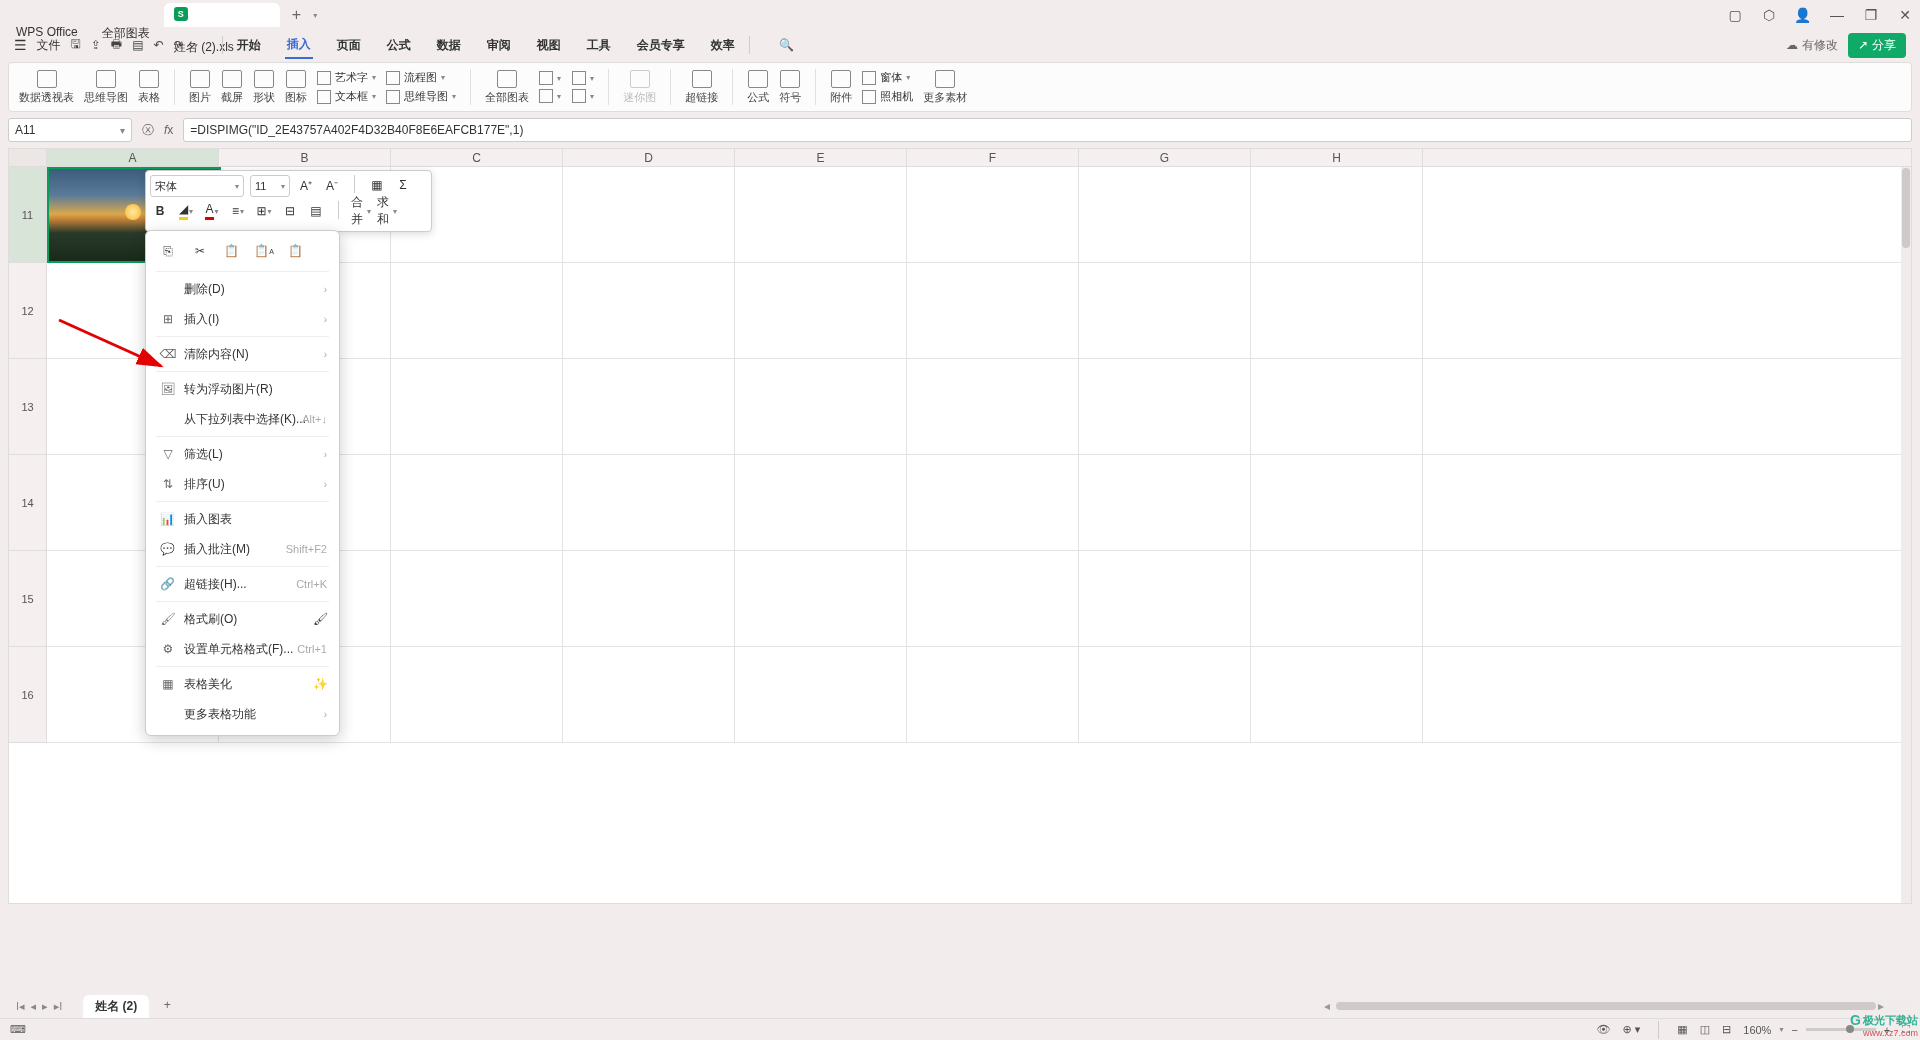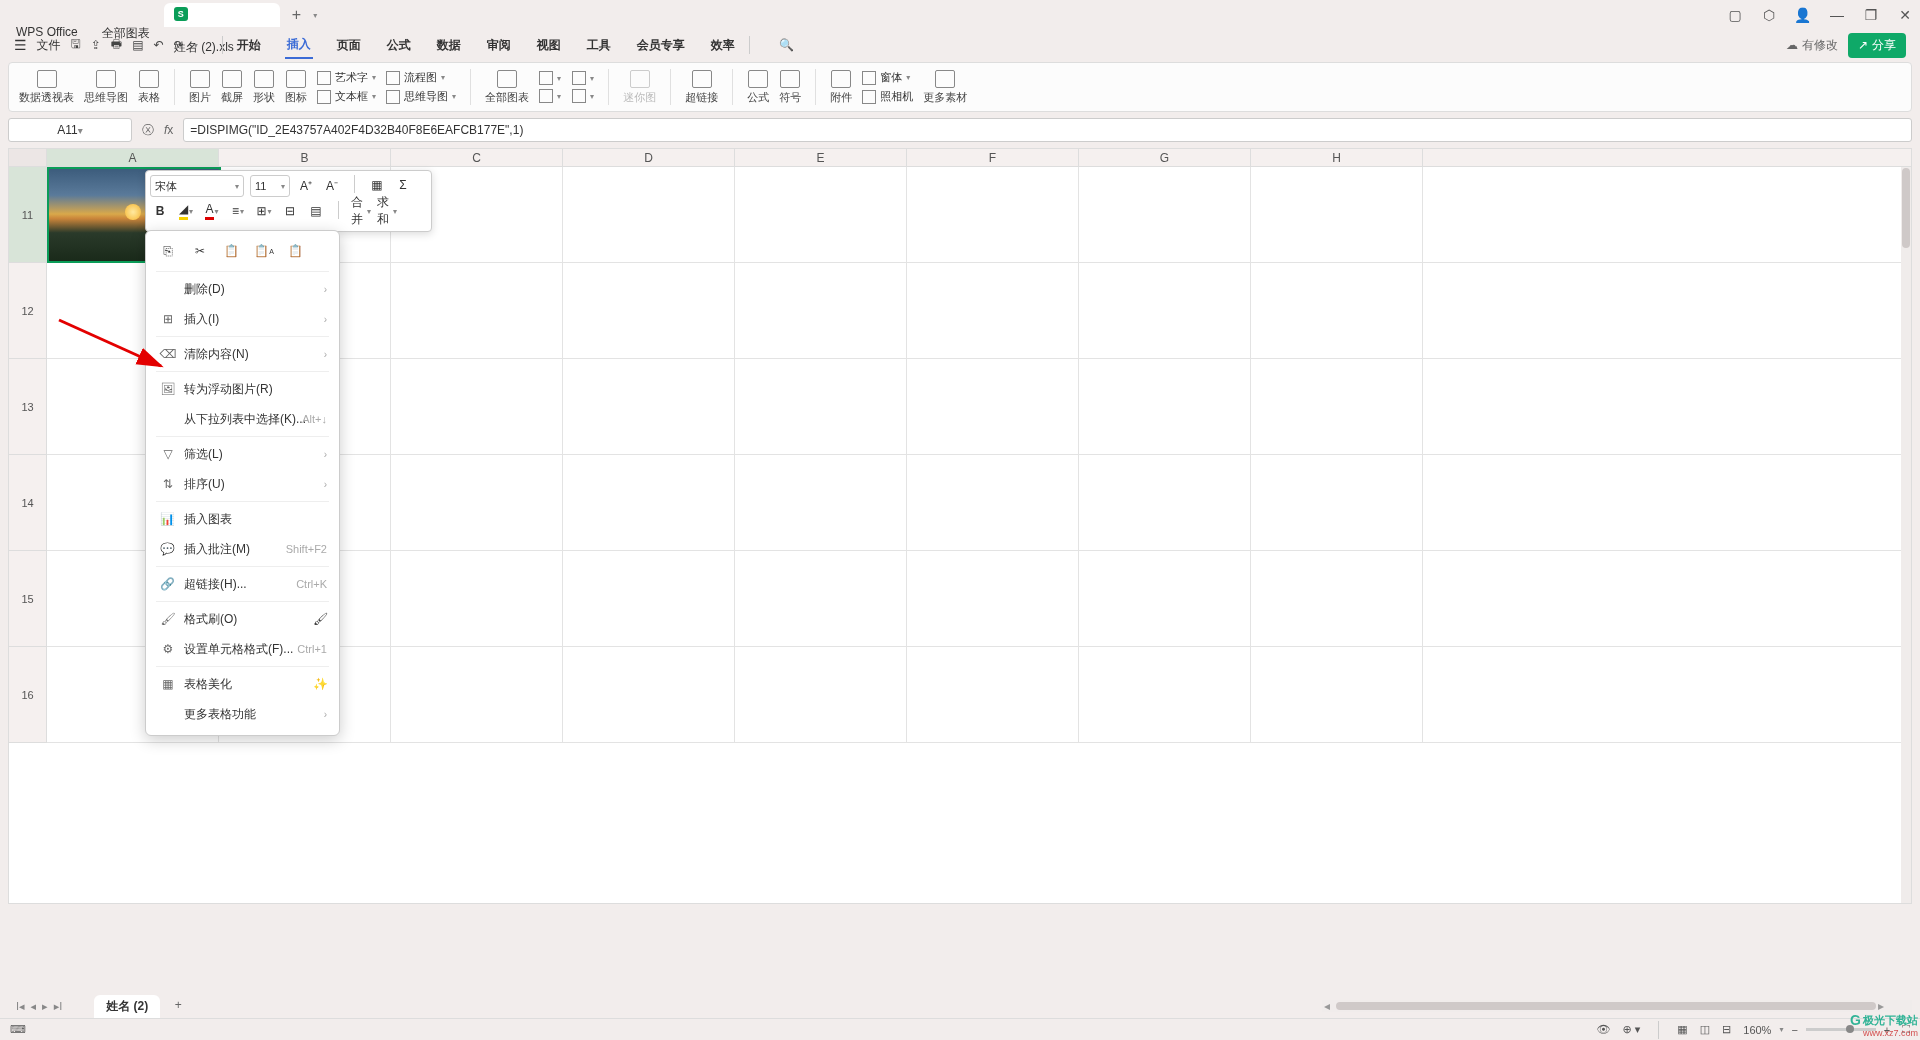--- a/index.html
+++ b/index.html
@@ -39,21 +39,21 @@
   .rbtn { display: flex; flex-direction: column; align-items: center; gap: 2px; font-size: 11px; color: #444; }
   .rbtn.disabled { color: #bbb; }
   .rbtn .ric { width: 20px; height: 18px; border: 1px solid #888; border-radius: 2px; }
   .rbtn.disabled .ric { border-color: #ccc; }
   .rsub { display: flex; flex-direction: column; gap: 4px; }
   .rsub .line { display: flex; align-items: center; gap: 4px; font-size: 11px; }
   .rsub .ric2 { width: 14px; height: 14px; border: 1px solid #888; }
   
   
   .fbar { height: 28px; display: flex; align-items: center; margin: 4px 8px 0 8px; gap: 0; }
-  .namebox { width: 124px; height: 24px; background: #fff; border: 1px solid #ccc; border-radius: 3px; display: flex; align-items: center; padding: 0 6px; justify-content: center; }
+  .namebox { width: 124px; height: 24px; background: #fff; border: 1px solid #ccc; border-radius: 3px; display: flex; align-items: center; padding: 0 6px; justify-content: space-between; }
   .namebox .dd { color: #888; font-size: 10px; }
   .fbar-icons { display: flex; gap: 10px; align-items: center; margin: 0 10px; color: #666; }
   .formula-input { flex: 1; height: 24px; background: #fff; border: 1px solid #ccc; border-radius: 3px; padding: 0 6px; font-family: monospace; font-size: 12px; display: flex; align-items: center; }
   
   
   .sheet { position: relative; margin: 4px 8px 0 8px; background: #fff; border: 1px solid #ddd; height: 756px; overflow: hidden; }
   .colhdrs { display: flex; height: 18px; background: #f5f0ef; border-bottom: 1px solid #ddd; }
   .corner { width: 38px; border-right: 1px solid #ddd; background: #ece6e5; }
   .ch { width: 172px; text-align: center; border-right: 1px solid #ddd; font-size: 12px; color: #555; line-height: 18px; }
   .ch.sel { background: #d8e4d8; }
@@ -90,21 +90,21 @@
   .ctx .item .arr { position: absolute; right: 12px; color: #aaa; font-size: 10px; }
   .ctx .item .sc { position: absolute; right: 12px; color: #aaa; font-size: 11px; }
   .ctx .item .ric-r { position: absolute; right: 12px; width: 14px; height: 14px; }
   
   
   .red-arrow { position: absolute; left: 55px; top: 314px; pointer-events: none; }
   
   
   .sheettabs { position: absolute; bottom: 22px; left: 8px; right: 8px; height: 24px; display: flex; align-items: center; background: #f2edec; }
   .navbtns { display: flex; gap: 6px; padding: 0 8px; color: #888; font-size: 11px; }
-  .stab { background: #fff; border-radius: 6px 6px 0 0; padding: 3px 12px; font-weight: bold; margin-left: 24px; }
+  .stab { background: #fff; border-radius: 6px 6px 0 0; padding: 3px 12px; font-weight: bold; margin-left: 13px; }
   .addsheet { width: 20px; height: 20px; border-radius: 50%; text-align: center; line-height: 18px; margin-left: 8px; color: #666; }
   .hscroll { margin-left: auto; width: 590px; height: 12px; background: #f0eceb; display: flex; align-items: center; }
   .hscroll .thumb { height: 8px; width: 540px; background: #cfc9c8; border-radius: 4px; margin-left: 4px; }
   
   
   .status { position: absolute; bottom: 0; left: 0; right: 0; height: 22px; background: #f2edec; border-top: 1px solid #ddd; display: flex; align-items: center; padding: 0 10px; font-size: 11px; color: #555; }
   .status .right { margin-left: auto; display: flex; gap: 12px; align-items: center; }
   .zoom { display: flex; gap: 8px; align-items: center; }
   
   

